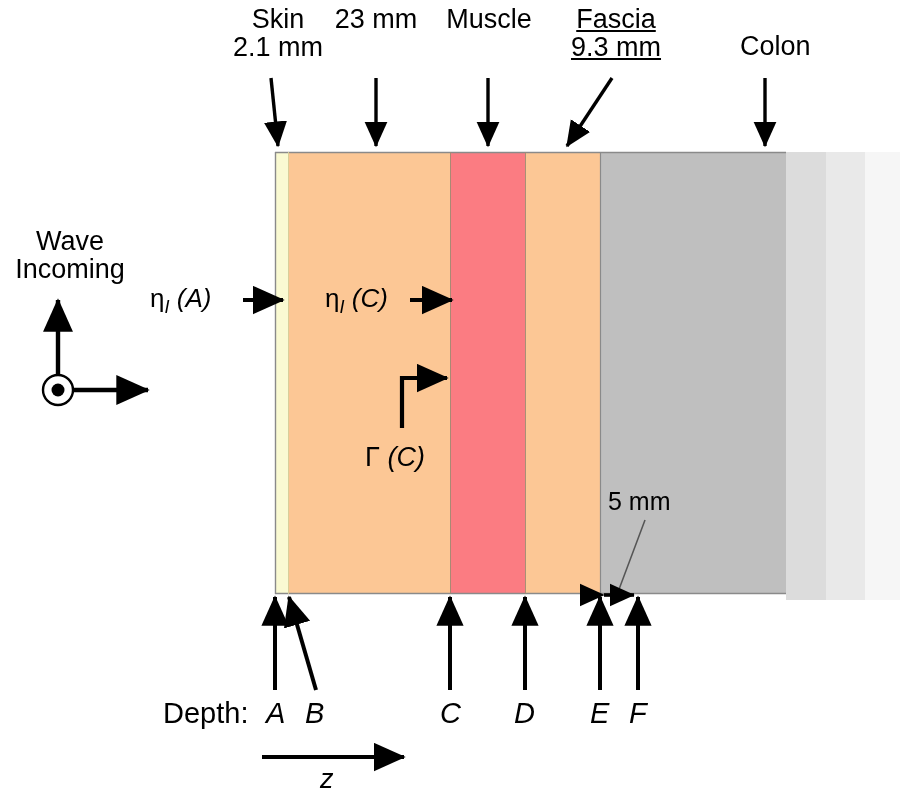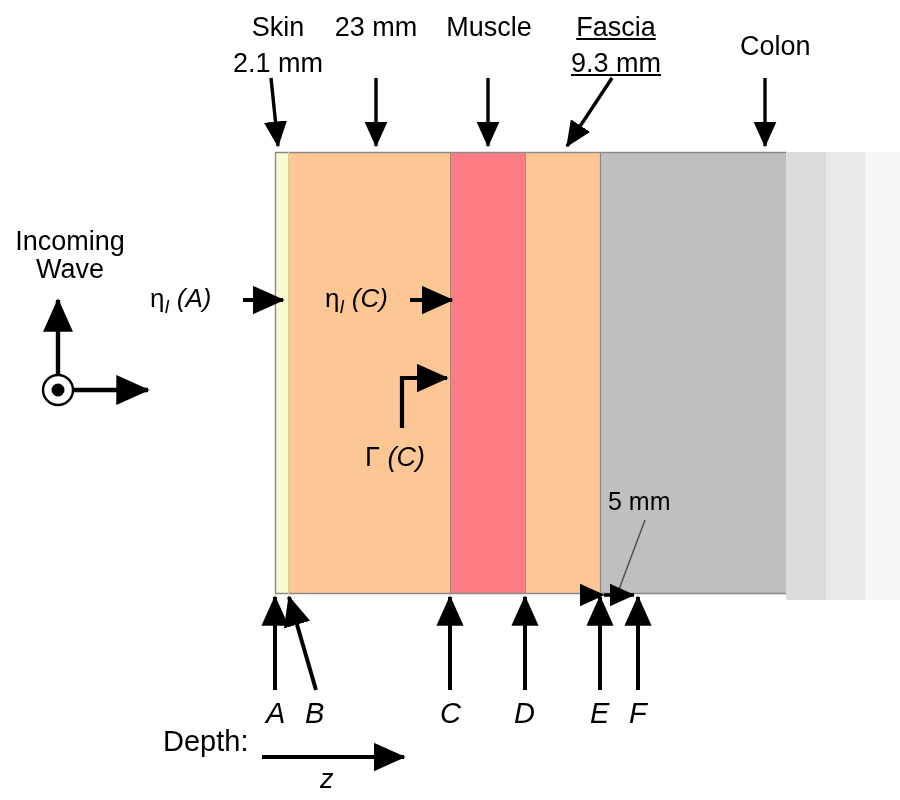--- a/index.html
+++ b/index.html
@@ -31,21 +31,21 @@
     position: absolute;
     white-space: nowrap;
     font-family: "Liberation Sans", sans-serif;
     color: #000;
     line-height: 1.05;
   }
   .lbl-head {
     font-size: 27px;
     text-align: center;
   }
-  .lbl-head div { display: block; margin-top: 8px; }
+  .lbl-head div { display: block; }
   .eta {
     font-size: 26px;
   }
   .eta .sub {
     font-size: 18px;
     font-style: italic;
     vertical-align: sub;
   }
   .ital { font-style: italic; }
   .depth-letter {
@@ -162,42 +162,42 @@
   </div>
 
   <div class="txt lbl-head" style="left:556px; top:5px; width:120px;text-decoration:underline;">
     <div>Fascia</div>
     <div>9.3 mm</div>
   </div>
 
   <div class="txt colon-lbl" style="left:740px; top:32px;text-align:center;">Colon</div>
 
   <div class="txt incoming" style="left:0px; top:227px; width:140px;">
+    <div>Wave</div>
     <div>Incoming</div>
-    <div>Wave</div>
   </div>
 
   <div class="txt eta" style="left:150px; top:285px;">
     <span>η</span><span class="sub">I</span>
     <span class="ital">(A)</span>
   </div>
 
   <div class="txt eta" style="left:325px; top:285px;">
     <span>η</span><span class="sub">I</span>
     <span class="ital">(C)</span>
   </div>
 
   <div class="txt gamma" style="left:365px; top:443px;">
     <span>Γ</span>
     <span class="ital">(C)</span>
   </div>
 
   <div class="txt mm5" style="left:608px; top:488px;">5 mm</div>
 
-  <div class="txt depth-word" style="left:163px; top:698px;margin-top:28px;">Depth:</div>
+  <div class="txt depth-word" style="left:163px; top:698px;">Depth:</div>
 
   <div class="txt depth-letter" style="left:266px; top:698px;">A</div>
   <div class="txt depth-letter" style="left:305px; top:698px;">B</div>
   <div class="txt depth-letter" style="left:440px; top:698px;">C</div>
   <div class="txt depth-letter" style="left:514px; top:698px;">D</div>
   <div class="txt depth-letter" style="left:590px; top:698px;">E</div>
   <div class="txt depth-letter" style="left:629px; top:698px;">F</div>
 
   <div class="txt zlabel" style="left:320px; top:765px;">z</div>
 

